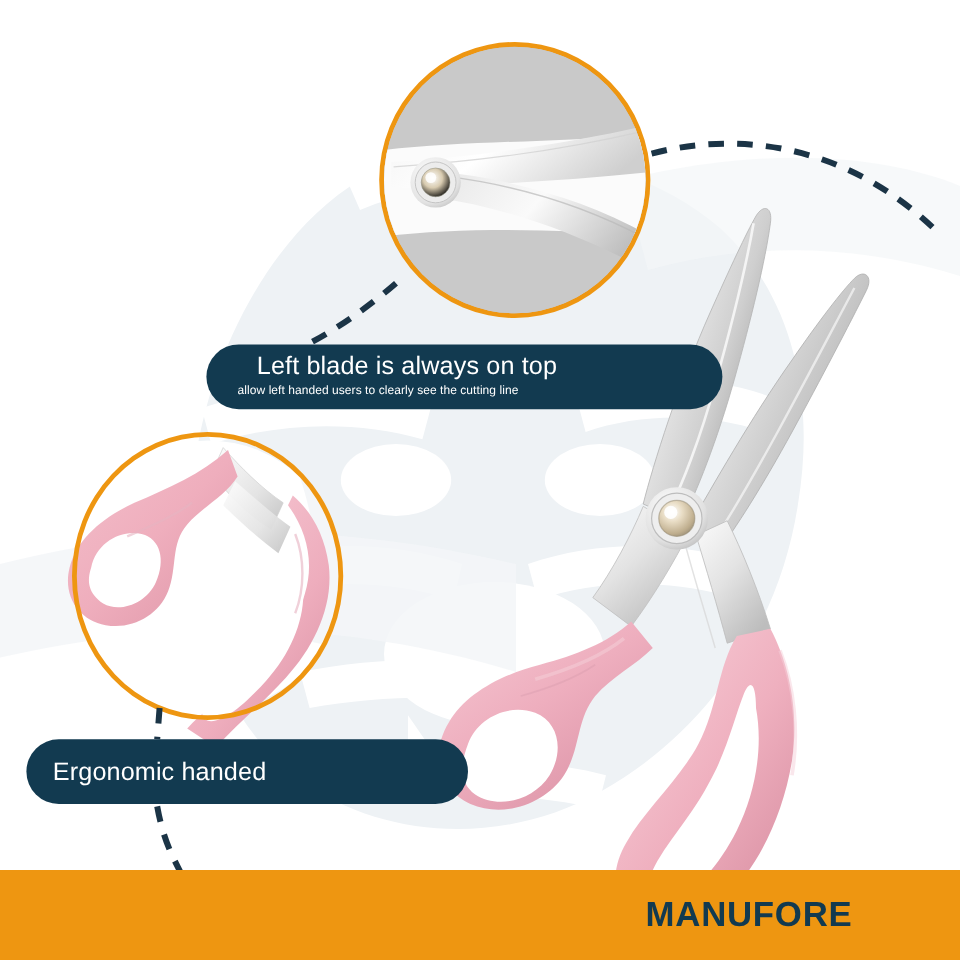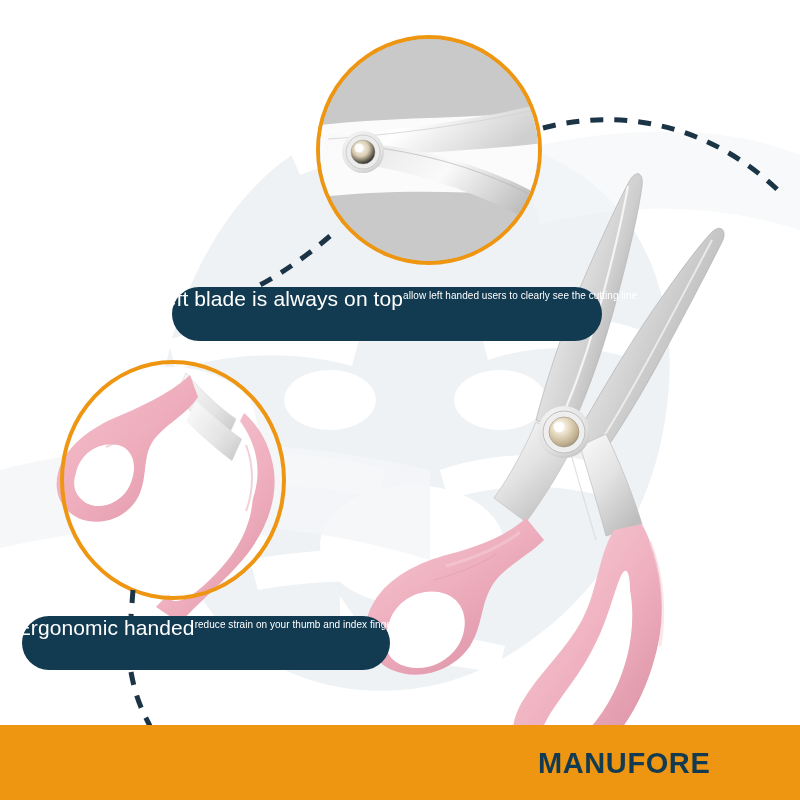--- a/index.html
+++ b/index.html
@@ -77,20 +77,21 @@
   }
 
   
   .callout-pill {
     position: absolute;
     background: #123A50;
     border-radius: 999px;
     color: #ffffff;
     box-sizing: border-box;
     display: flex;
+    flex-direction: column;
     justify-content: center;
     z-index: 9;
   }
   #callout-blade {
     left: 172px;
     top: 287px;
     width: 430px;
     height: 54px;
     padding: 0 26px;
   }
@@ -377,20 +378,19 @@
     <path d="M131 672 C 136 700, 144 714, 150 726" fill="none" stroke="#1b3446" stroke-width="5" stroke-linecap="butt" stroke-dasharray="13 11"></path>
   </svg>
 
   <div class="callout-pill" id="callout-blade">
     <div class="callout-title">Left blade is always on top</div>
     <div class="callout-sub">allow left handed users to clearly see the cutting line</div>
   </div>
 
   <div class="callout-pill" id="callout-handle">
     <div class="callout-title">Ergonomic handed</div>
-    <div class="callout-sub">reduce strain on your thumb and index finger</div>
   </div>
 
   <div id="bottom-bar">
     <div id="brand-name">MANUFORE</div>
   </div>
 
 </div>
 
 </body></html>

